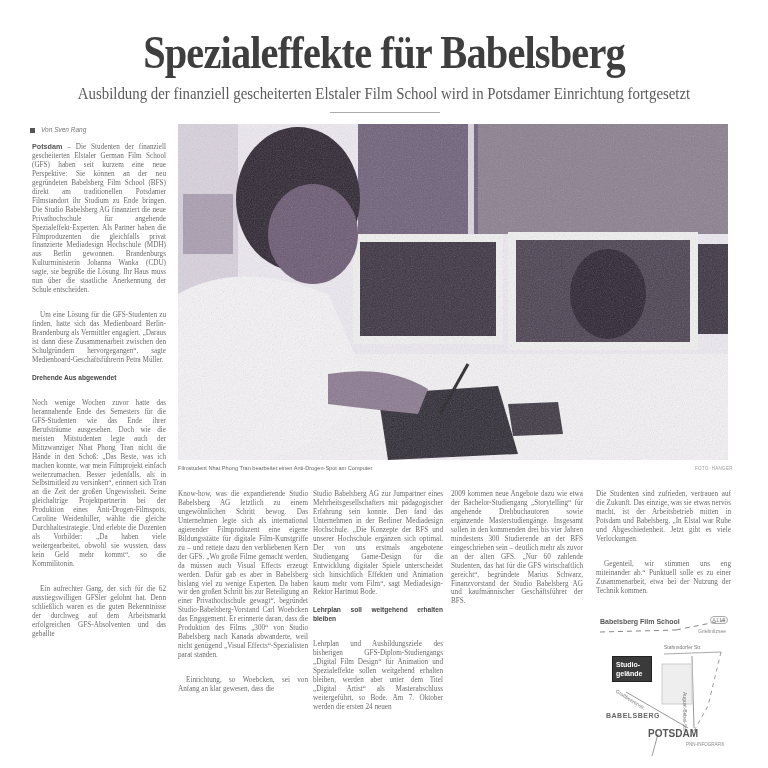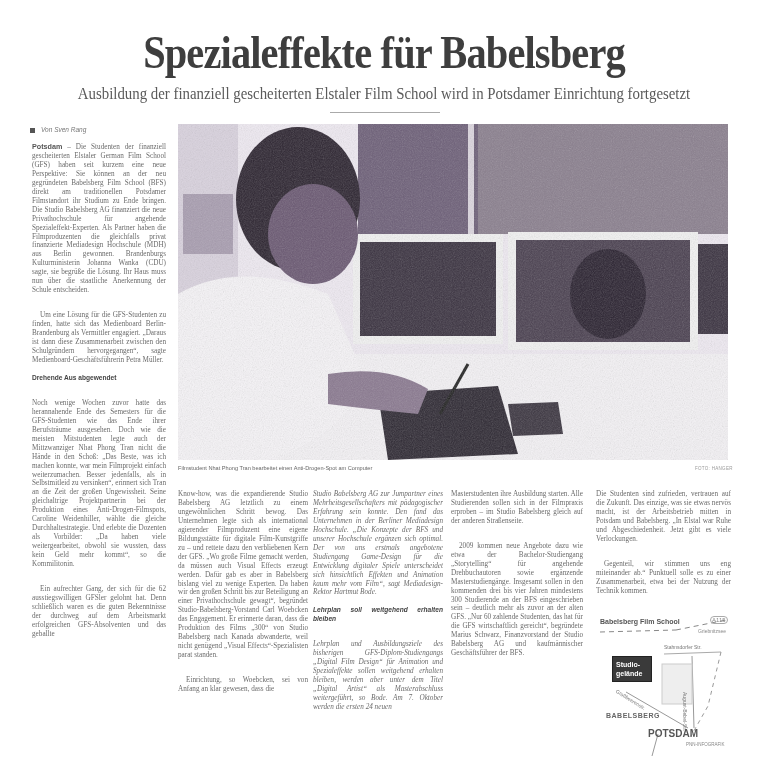--- a/index.html
+++ b/index.html
@@ -33,21 +33,21 @@
   }
   .col p { text-indent: 0; }
   .col p + p { text-indent: 8px; margin-top: 16px; }
   .col .lead { font-weight: bold; color: #555; font-family: "Liberation Sans", sans-serif; }
   .col .sub {
     font-family: "Liberation Sans", sans-serif; font-weight: bold; font-size: 6.6px;
     color: #444; margin-top: 9px; text-indent: 0 !important;
   }
   #col1 { left: 32px; top: 143px; width: 134px; height: 625px; }
   #col2 { left: 178px; top: 490px; width: 130px; height: 278px; font-family: Liberation Serif, serif; }
-  #col3 { left: 313px; top: 490px; width: 130px; height: 278px; font-style: italic; }
+  #col3 { left: 313px; top: 490px; width: 130px; height: 278px; }
   #col4 { left: 451px; top: 490px; width: 132px; height: 278px; }
   #col5 { left: 596px; top: 490px; width: 135px; height: 120px; }
 
   .photo {
     position: absolute; left: 178px; top: 124px; width: 550px; height: 336px; overflow: hidden;
     background: #e9e6ec;
   }
   .caption {
     position: absolute; left: 178px; top: 465px; font-family: "Liberation Sans", sans-serif;
     font-size: 5.6px; color: #666; white-space: nowrap;
@@ -127,21 +127,20 @@
   <p>Einrichtung, so Woebcken, sei von Anfang an klar gewesen, dass die</p>
 </div>
 
 <div class="col" id="col3">
   <p>Studio Babelsberg AG zur Jumpartner eines Mehrheitsgesellschafters mit pädagogischer Erfahrung sein konnte. Den fand das Unternehmen in der Berliner Mediadesign Hochschule. „Die Konzepte der BFS und unserer Hochschule ergänzen sich optimal. Der von uns erstmals angebotene Studiengang Game-Design für die Entwicklung digitaler Spiele unterscheidet sich hinsichtlich Effekten und Animation kaum mehr vom Film“, sagt Mediadesign-Rektor Hartmut Bode.</p>
   <p class="sub">Lehrplan soll weitgehend erhalten bleiben</p>
   <p style="text-indent:0">Lehrplan und Ausbildungsziele des bisherigen GFS-Diplom-Studiengangs „Digital Film Design“ für Animation und Spezialeffekte sollen weitgehend erhalten bleiben, werden aber unter dem Titel „Digital Artist“ als Masterabschluss weitergeführt, so Bode. Am 7. Oktober werden die ersten 24 neuen</p>
 </div>
 
 <div class="col" id="col4">
-  <p>Masterstudenten ihre Ausbildung starten. Alle Studierenden sollen sich in der Filmpraxis erproben – im Studio Babelsberg gleich auf der anderen Straßenseite.</p>
   <p>2009 kommen neue Angebote dazu wie etwa der Bachelor-Studiengang „Storytelling“ für angehende Drehbuchautoren sowie ergänzende Masterstudiengänge. Insgesamt sollen in den kommenden drei bis vier Jahren mindestens 300 Studierende an der BFS eingeschrieben sein – deutlich mehr als zuvor an der alten GFS. „Nur 60 zahlende Studenten, das hat für die GFS wirtschaftlich gereicht“, begründete Marius Schwarz, Finanzvorstand der Studio Babelsberg AG und kaufmännischer Geschäftsführer der BFS.</p>
 </div>
 
 <div class="col" id="col5">
   <p>Die Studenten sind zufrieden, vertrauen auf die Zukunft. Das einzige, was sie etwas nervös macht, ist der Arbeitsbetrieb mitten in Potsdam und Babelsberg. „In Elstal war Ruhe und Abgeschiedenheit. Jetzt gibt es viele Verlockungen.</p>
   <p>Gegenteil, wir stimmen uns eng miteinander ab.“ Punktuell solle es zu einer Zusammenarbeit, etwa bei der Nutzung der Technik kommen.</p>
 </div>
 
 <div class="map">
   <svg width="140" height="140" style="position:absolute;left:0;top:0">

